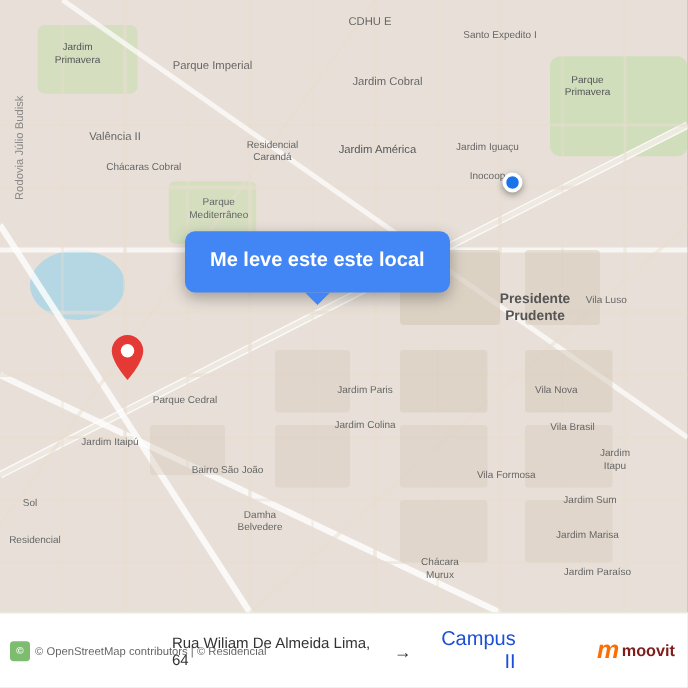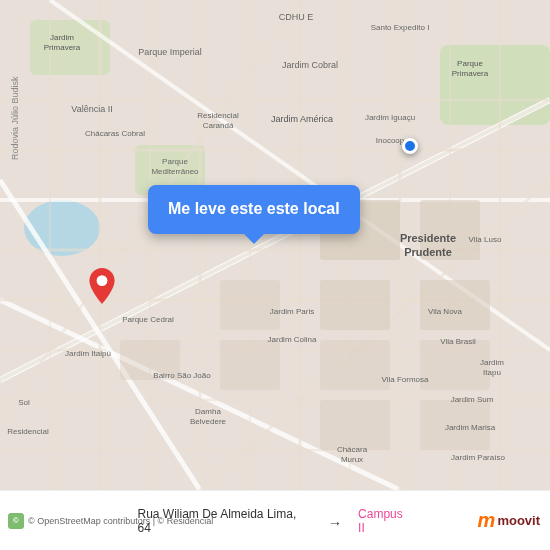--- a/index.html
+++ b/index.html
@@ -198,21 +198,21 @@
 </div>
 
 <div style="position:absolute; bottom:0; left:0; width:550px; height:60px; background:white; border-top:1px solid #eee; display:flex; align-items:center; justify-content:space-between; padding:0 10px 0 8px;">
   <div style="display:flex;align-items:center;gap:4px;">
     <div style="width:16px;height:16px;border-radius:3px;background:#7EBC6F;display:flex;align-items:center;justify-content:center;font-size:8px;color:white;font-weight:bold;flex-shrink:0;">©</div>
     <span style="font-size:9px;color:#666;">© OpenStreetMap contributors | © Residencial</span>
   </div>
   <div style="display:flex;align-items:center;gap:16px;position:absolute;left:50%;transform:translateX(-50%);">
     <span style="font-size:12px;color:#333;font-weight:500;">Rua Wiliam De Almeida Lima, 64</span>
     <span style="font-size:14px;color:#333;">→</span>
-    <span style="font-size:12px;color:#ec4899;font-weight:500;">Campus II</span>
+    <span style="font-size:16px;color:#1d4ed8;font-weight:500;text-align:right;">Campus II</span>
   </div>
   <div style="display:flex;align-items:center;gap:2px;">
     <span style="font-size:20px;font-weight:900;color:#ff6d00;font-style:italic;">m</span>
     <span style="font-size:13px;font-weight:bold;color:#7f1d1d;">moovit</span>
   </div>
 </div>
 
 <style>
 </style>
 

